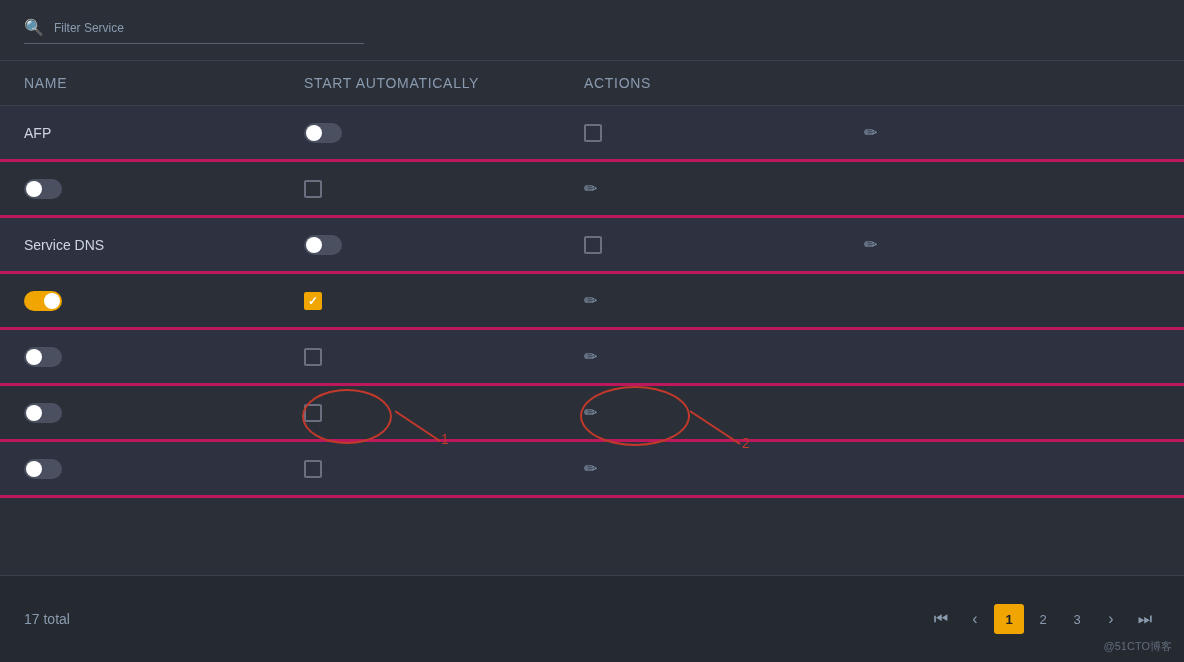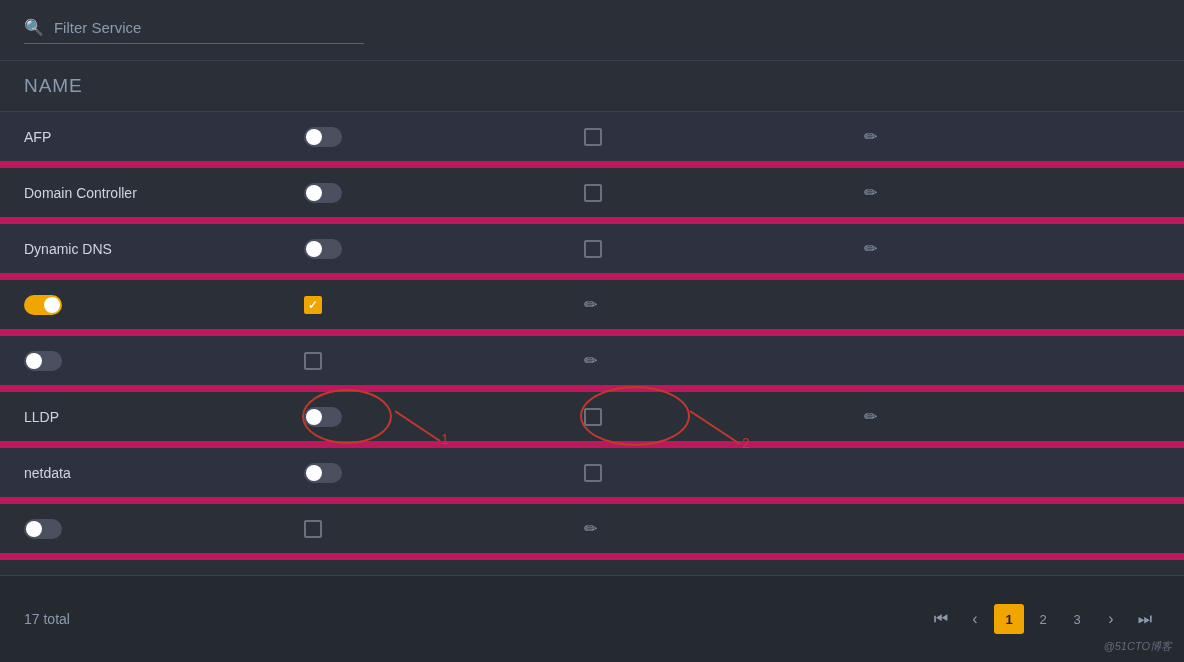--- a/index.html
+++ b/index.html
@@ -35,21 +35,21 @@
     .search-icon {
       color: #8a9bb0;
       font-size: 16px;
     }
 
     .search-input {
       background: transparent;
       border: none;
       outline: none;
       color: #f9a8d4;
-      font-size: 15px;
+      font-size: 12px;
       width: 100%;
     }
 
     .search-input::placeholder {
       color: #8a9bb0;
     }
 
     
     .table-container {
       flex: 1;
@@ -63,21 +63,21 @@
       display: grid;
       grid-template-columns: 280px 280px 280px 1fr;
       background: #2b2f38;
       border-bottom: 1px solid #3a3f4b;
       padding: 0 24px;
     }
 
     .table-header-cell {
       padding: 14px 0;
       color: #8a9bb0;
-      font-size: 19px;
+      font-size: 14px;
       font-weight: 500;
       text-transform: uppercase;
       letter-spacing: 0.05em;
     }
 
     .table-body {
       flex: 1;
       overflow-y: auto;
       overflow-x: hidden;
     }
@@ -89,21 +89,21 @@
       background: #3a3f4b;
     }
     .table-body::-webkit-scrollbar-thumb {
       background: #6a7080;
       border-radius: 2px;
     }
 
     .table-row {
       display: grid;
       grid-template-columns: 280px 280px 280px 1fr;
-      border-bottom: 7px solid #be185d;
+      border-bottom: 3px solid #be185d;
       padding: 0 24px;
       align-items: center;
       min-height: 56px;
       background: #2e3240;
       text-align: right;
     }
 
     .table-row:nth-child(even) {
       background: #2b2f38;
     }
@@ -277,21 +277,20 @@
       z-index: 10;
     }
 
     .watermark {
       position: fixed;
       bottom: 8px;
       right: 12px;
       color: #8a9bb0;
       font-size: 11px;
       opacity: 0.6;
-      font-style: italic;
     }
 
     .main-wrapper {
       position: relative;
       flex: 1;
       display: flex;
       flex-direction: column;
       overflow: hidden;
     }
   </style>
@@ -316,54 +315,55 @@
   </svg>
 
   <svg class="annotation-line-2" viewBox="0 0 70 45">
     <line x1="0" y1="5" x2="50" y2="38" stroke="#c0392b" stroke-width="2"></line>
     <text x="52" y="42" fill="#c0392b" font-size="14" font-family="Arial">2</text>
   </svg>
 
   <div class="table-container">
     <div class="table-header">
       <div class="table-header-cell">Name</div>
+      <div class="table-header-cell">Start Automatically</div>
+      <div class="table-header-cell">Actions</div>
     </div>
 
     <div class="table-body" id="table-body">
 
     <div class="table-row">
           <div class="cell cell-name">AFP</div>
           <div class="cell">
             <div class="toggle off">
               <div class="toggle-knob"></div>
             </div>
           </div>
           <div class="cell">
             <div class="checkbox"></div>
           </div>
           <div class="cell">
             <span class="edit-icon">✏</span>
           </div>
         </div>
         <div class="table-row">
-          <div class="cell cell-name">Domain Controller</div>
-          <div class="cell">
-            <div class="toggle off">
-              <div class="toggle-knob"></div>
-            </div>
-          </div>
-          <div class="cell">
-            <div class="checkbox"></div>
-          </div>
-          <div class="cell">
-            <span class="edit-icon">✏</span>
-          </div>
-        </div>
-        <div class="table-row">
-          <div class="cell cell-name">Dynamic DNS</div>
+          <div class="cell">
+            <div class="toggle off">
+              <div class="toggle-knob"></div>
+            </div>
+          </div>
+          <div class="cell">
+            <div class="checkbox"></div>
+          </div>
+          <div class="cell">
+            <span class="edit-icon">✏</span>
+          </div>
+        </div>
+        <div class="table-row">
+          <div class="cell cell-name">Service DNS</div>
           <div class="cell">
             <div class="toggle off">
               <div class="toggle-knob"></div>
             </div>
           </div>
           <div class="cell">
             <div class="checkbox"></div>
           </div>
           <div class="cell">
             <span class="edit-icon">✏</span>
@@ -389,44 +389,31 @@
             </div>
           </div>
           <div class="cell">
             <div class="checkbox"></div>
           </div>
           <div class="cell">
             <span class="edit-icon">✏</span>
           </div>
         </div>
         <div class="table-row">
-          <div class="cell cell-name">LLDP</div>
-          <div class="cell">
-            <div class="toggle off">
-              <div class="toggle-knob"></div>
-            </div>
-          </div>
-          <div class="cell">
-            <div class="checkbox"></div>
-          </div>
-          <div class="cell">
-            <span class="edit-icon">✏</span>
-          </div>
-        </div>
-        <div class="table-row">
-          <div class="cell cell-name">netdata</div>
-          <div class="cell">
-            <div class="toggle off">
-              <div class="toggle-knob"></div>
-            </div>
-          </div>
-          <div class="cell">
-            <div class="checkbox"></div>
-          </div>
-          <div class="cell"></div>
+          <div class="cell">
+            <div class="toggle off">
+              <div class="toggle-knob"></div>
+            </div>
+          </div>
+          <div class="cell">
+            <div class="checkbox"></div>
+          </div>
+          <div class="cell">
+            <span class="edit-icon">✏</span>
+          </div>
         </div>
         <div class="table-row">
           <div class="cell">
             <div class="toggle off">
               <div class="toggle-knob"></div>
             </div>
           </div>
           <div class="cell">
             <div class="checkbox"></div>
           </div>

